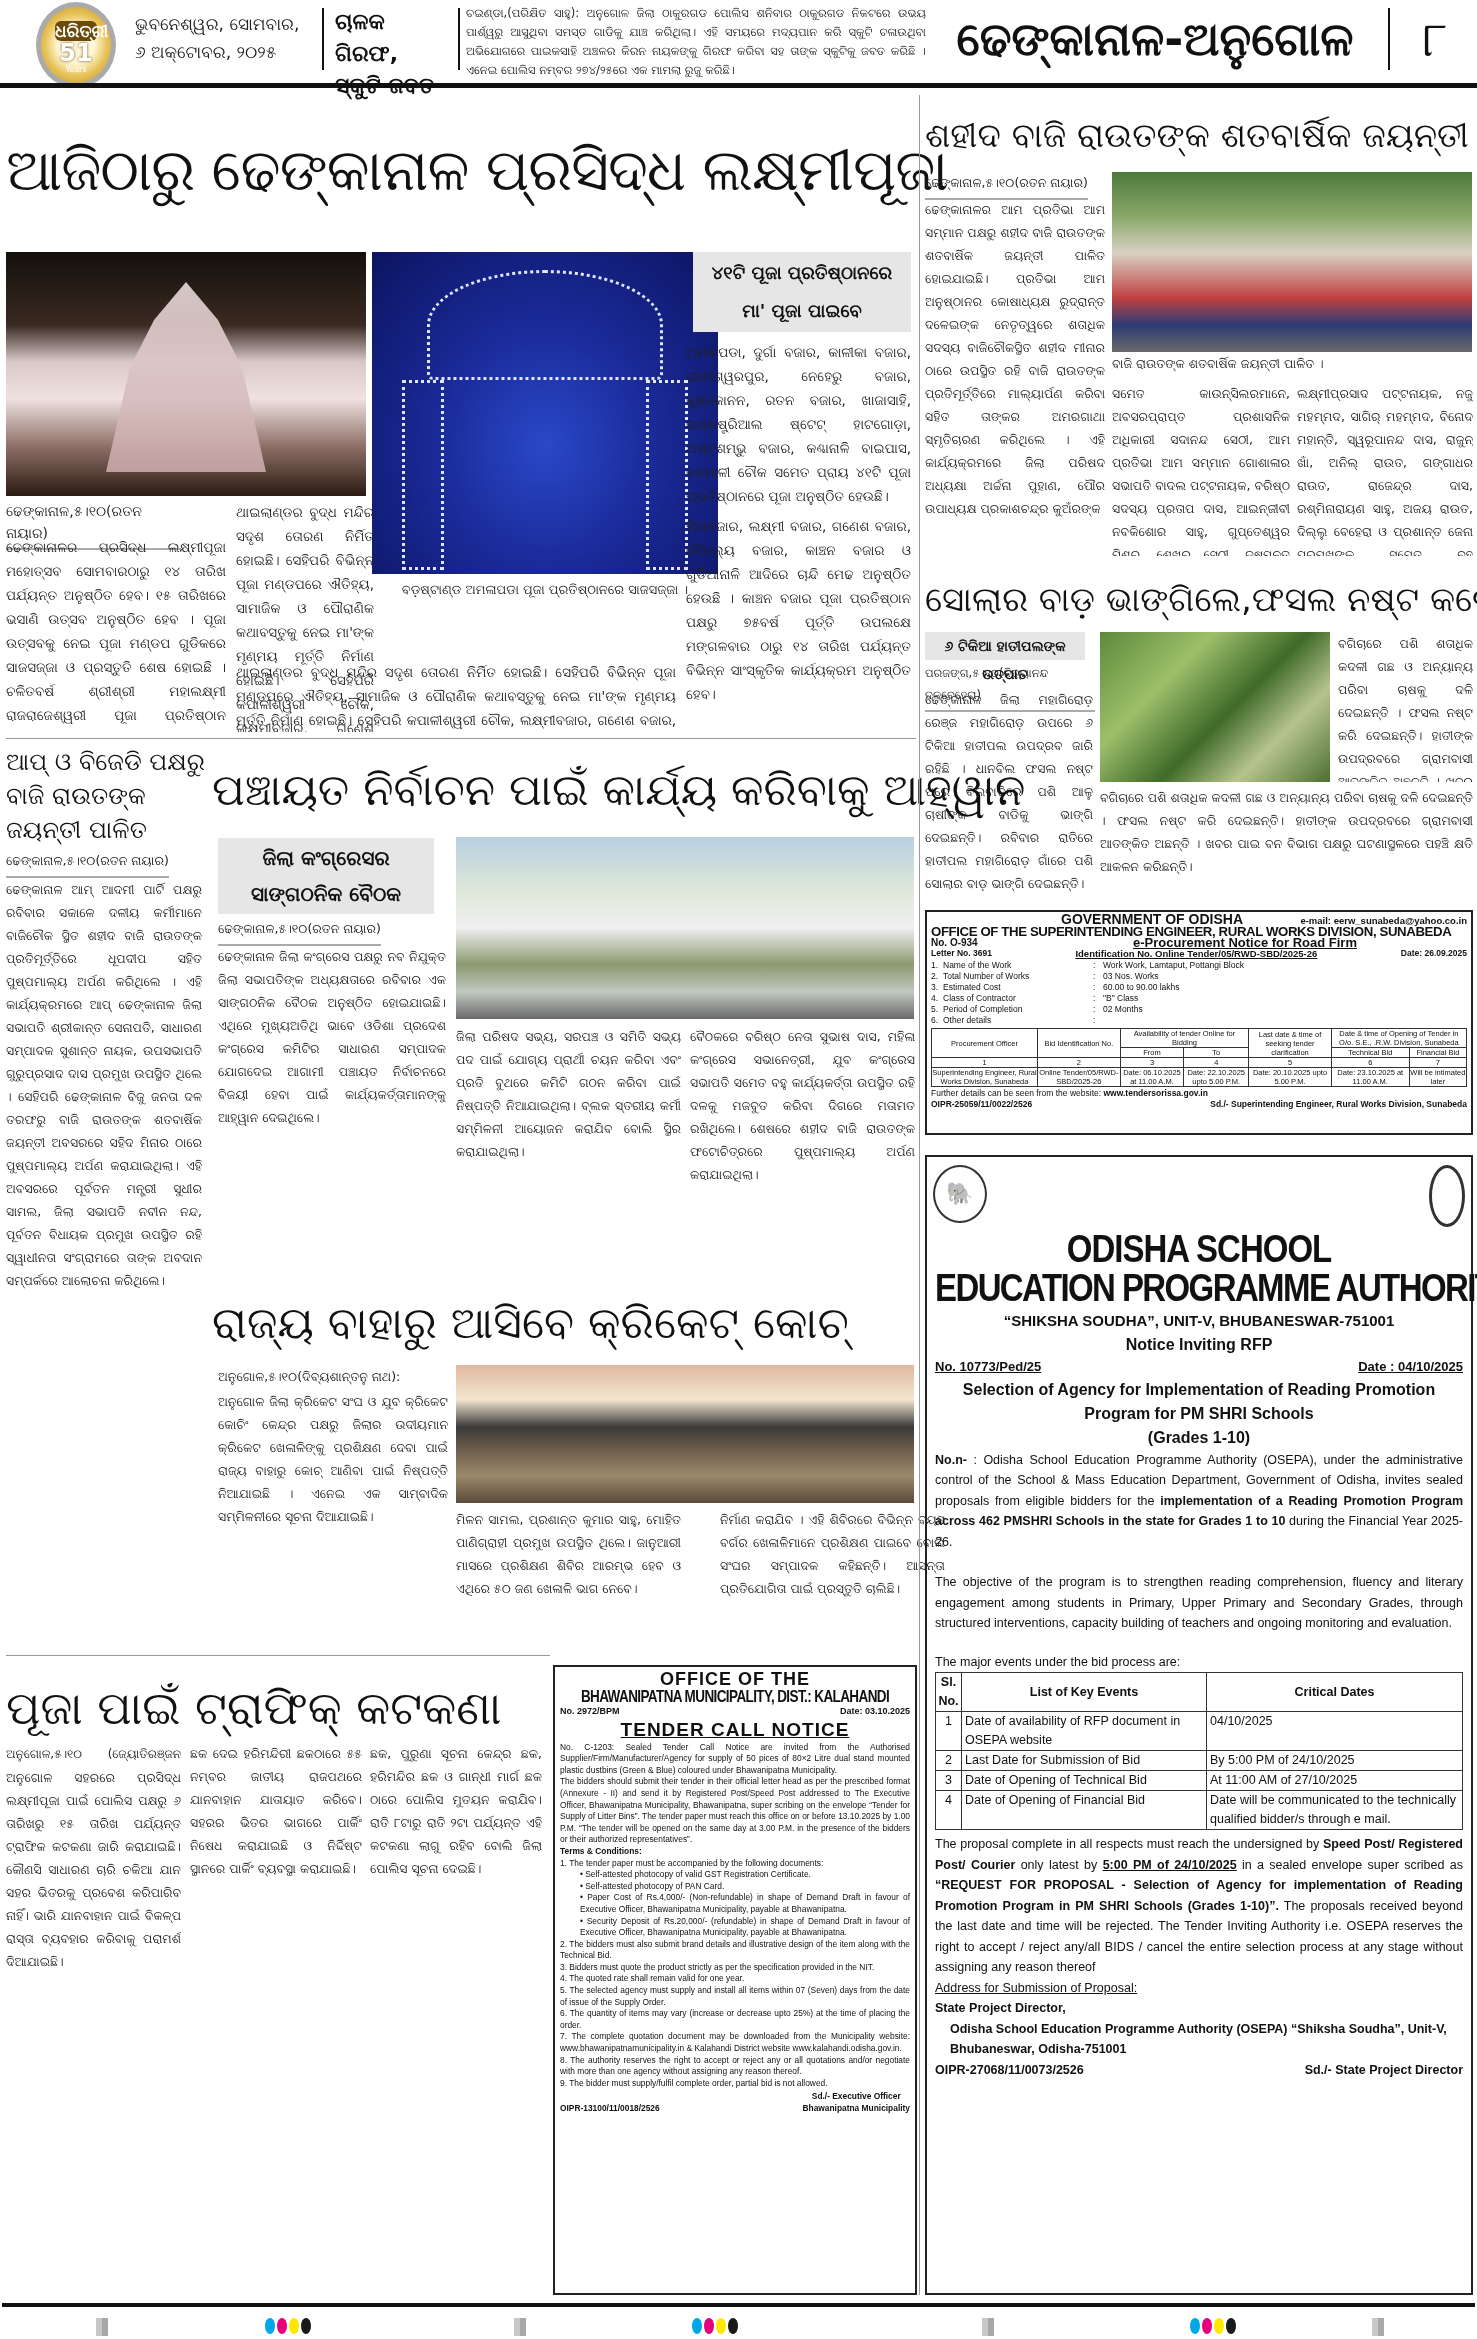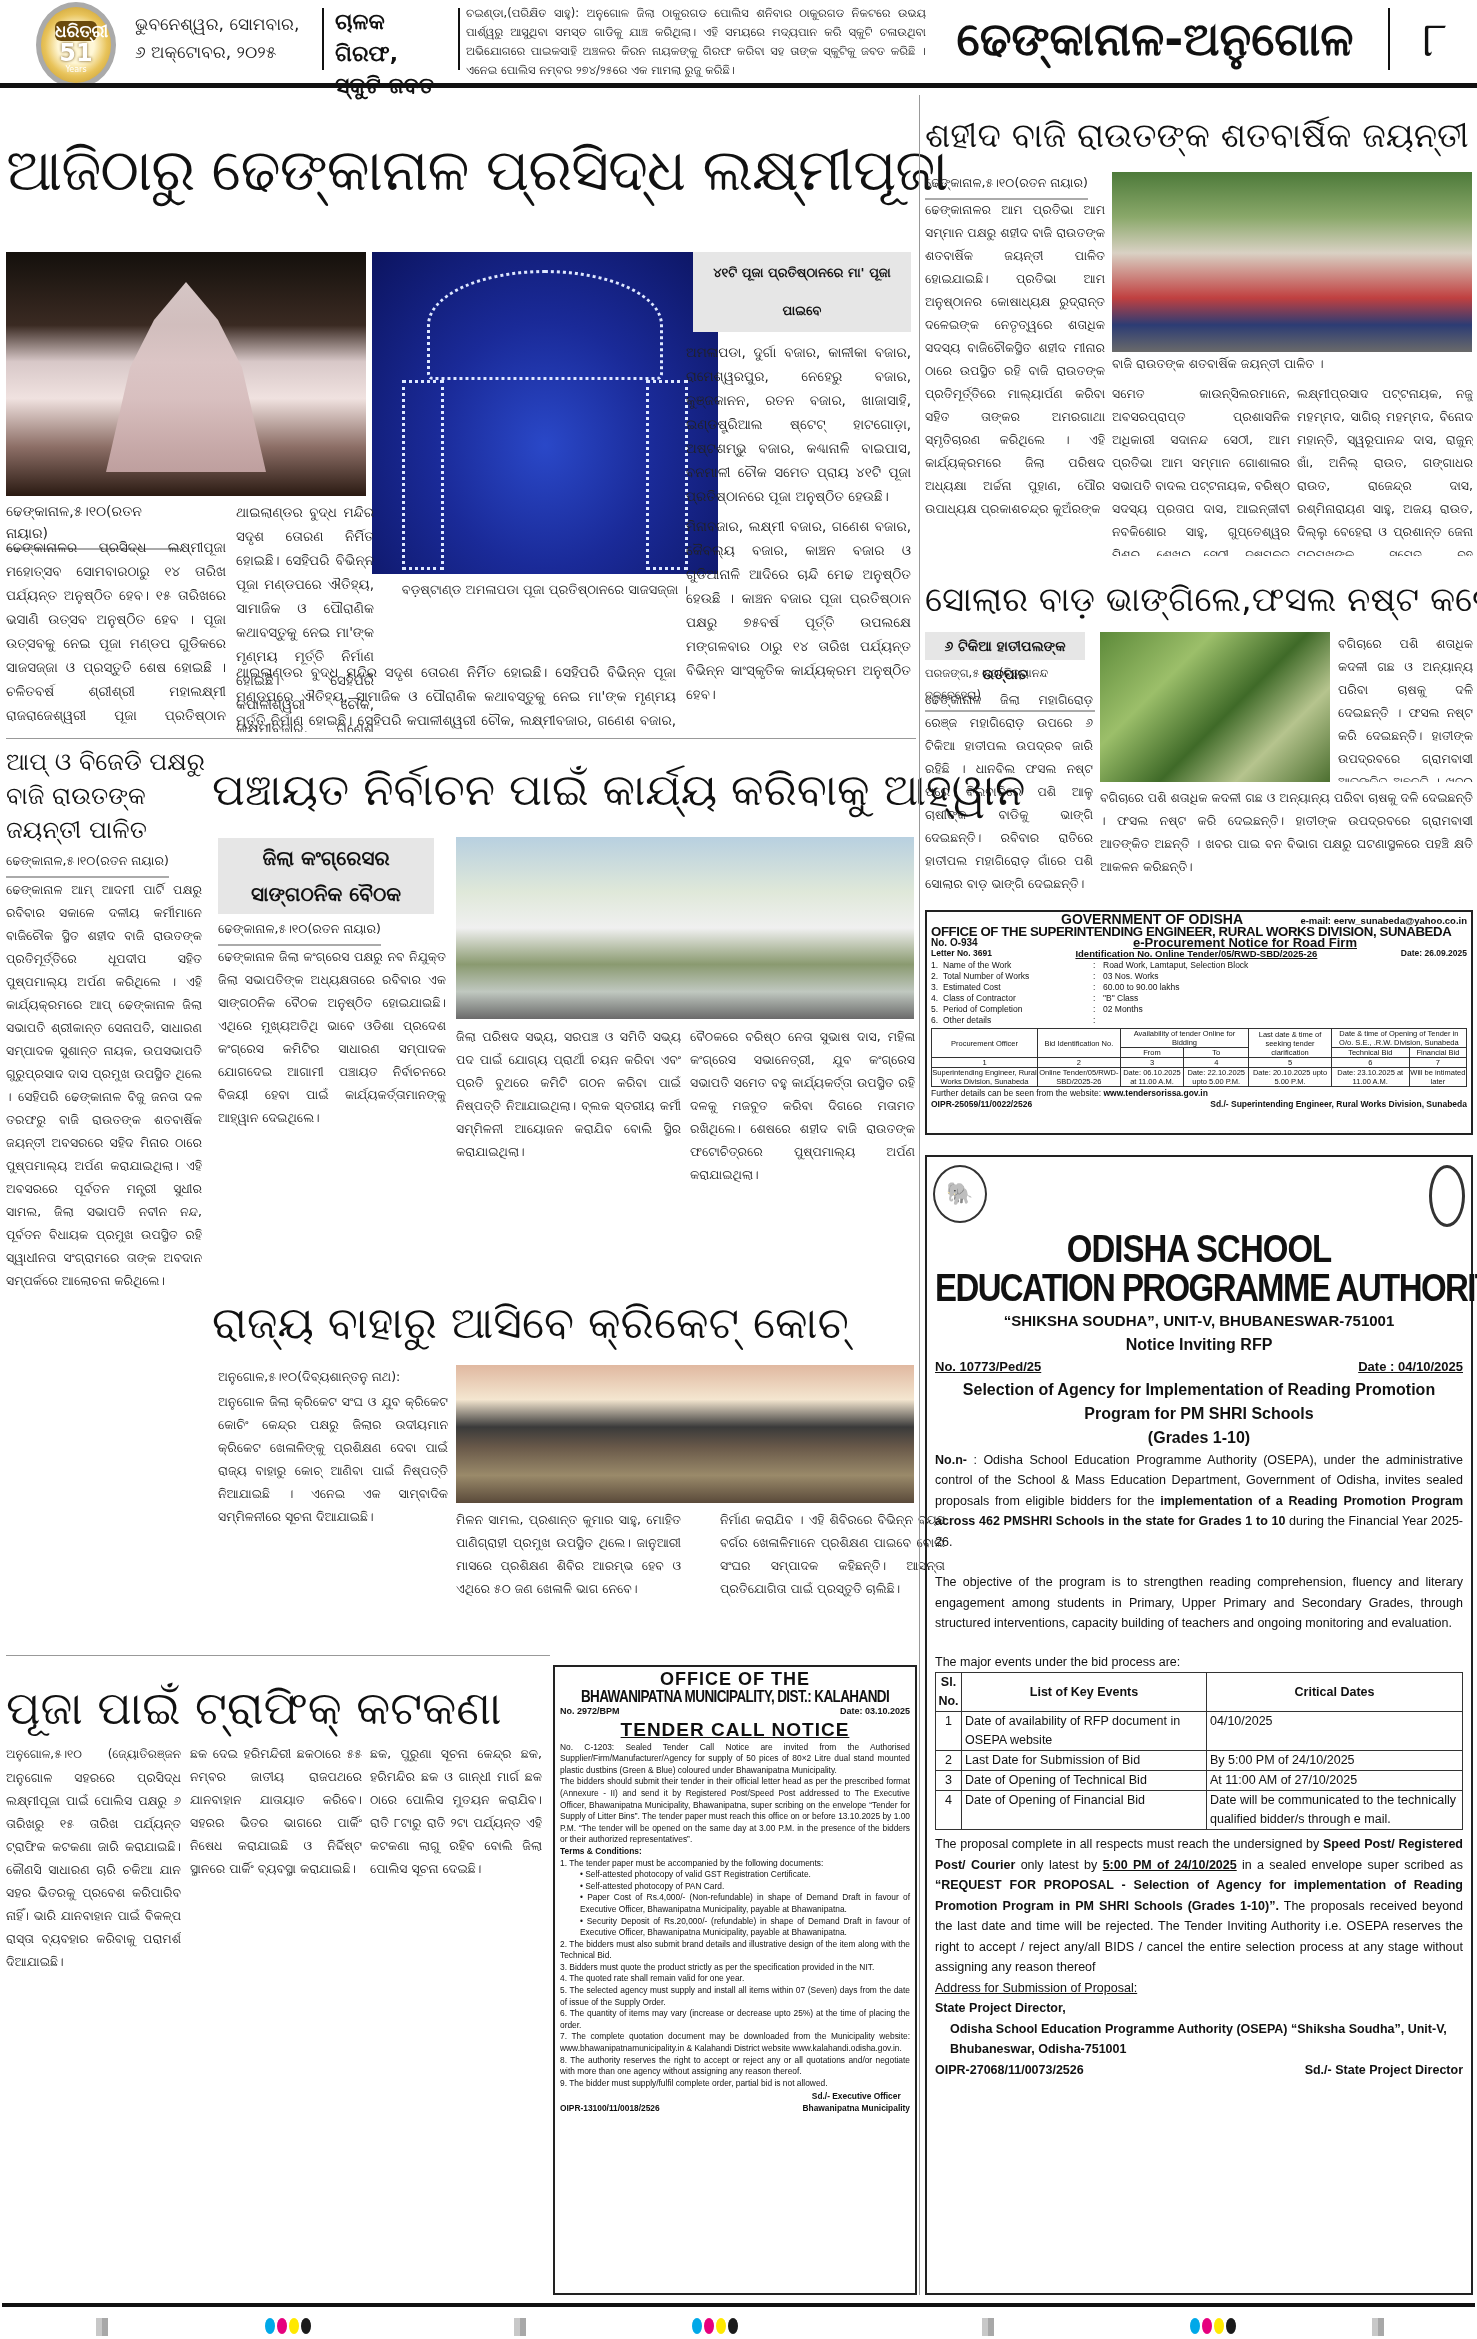--- a/index.html
+++ b/index.html
@@ -50,21 +50,21 @@
 <div class="photo" style="left:6px;top:252px;width:360px;height:244px;background:linear-gradient(180deg,#14100c 0%,#3a2a22 30%,#d8c8c8 45%,#f0e2e0 60%,#8c6e66 80%,#2a1a12 100%);">
   <div style="position:absolute;left:100px;top:30px;width:160px;height:190px;background:linear-gradient(180deg,#e9d9d9,#c9a9a9);clip-path:polygon(50% 0,70% 20%,85% 45%,100% 100%,0 100%,15% 45%,30% 20%);opacity:.9;"></div>
 </div>
 <div class="photo" style="left:372px;top:252px;width:346px;height:322px;background:radial-gradient(ellipse at 50% 60%,#2a48c8 0%,#1a2a98 45%,#0c1460 100%);">
   <div style="position:absolute;left:55px;top:18px;width:236px;height:110px;border:3px dotted #dfe8ff;border-radius:50% 50% 6px 6px;"></div>
   <div style="position:absolute;left:30px;top:128px;width:42px;height:190px;border:3px dotted #dfe8ff;"></div>
   <div style="position:absolute;left:274px;top:128px;width:42px;height:190px;border:3px dotted #dfe8ff;"></div>
 </div>
 <div class="caption" style="left:372px;top:582px;width:346px;">ବଡ଼ଷ୍ଟାଣ୍ଡ ଅମଳାପଡା ପୂଜା ପ୍ରତିଷ୍ଠାନରେ ସାଜସଜ୍ଜା ।</div>
 
-<div class="subhead-box" style="left:693px;top:252px;width:218px;height:80px;font-size:13px;line-height:38px;padding:2px 10px;">୪୧ଟି ପୂଜା ପ୍ରତିଷ୍ଠାନରେ ମା' ପୂଜା ପାଇବେ</div>
+<div class="subhead-box" style="left:693px;top:252px;width:218px;height:80px;font-size:18px;line-height:38px;padding:2px 10px;">୪୧ଟି ପୂଜା ପ୍ରତିଷ୍ଠାନରେ ମା' ପୂଜା ପାଇବେ</div>
 
 <div class="abs" style="left:6px;top:500px;width:175px;">
   <div class="dateline">ଢେଙ୍କାନାଳ,୫।୧୦(ରତନ ନାୟାର)</div>
 </div>
 <div class="abs odia-body" style="left:6px;top:535px;width:220px;height:196px;">ଢେଙ୍କାନାଳର ପ୍ରସିଦ୍ଧ ଲକ୍ଷ୍ମୀପୂଜା ମହୋତ୍ସବ ସୋମବାରଠାରୁ ୧୪ ତାରିଖ ପର୍ଯ୍ୟନ୍ତ ଅନୁଷ୍ଠିତ ହେବ। ୧୫ ତାରିଖରେ ଭସାଣି ଉତ୍ସବ ଅନୁଷ୍ଠିତ ହେବ । ପୂଜା ଉତ୍ସବକୁ ନେଇ ପୂଜା ମଣ୍ଡପ ଗୁଡିକରେ ସାଜସଜ୍ଜା ଓ ପ୍ରସ୍ତୁତି ଶେଷ ହୋଇଛି । ଚଳିତବର୍ଷ ଶ୍ରୀଶ୍ରୀ ମହାଲକ୍ଷ୍ମୀ ରାଜରାଜେଶ୍ୱରୀ ପୂଜା ପ୍ରତିଷ୍ଠାନ ମିନାବଜାରରେ ସୋମବାର ସନ୍ଧ୍ୟା ୭ଟା ବେଳେ ପୂଜା ମଣ୍ଡପ ଉଦ୍ଘାଟିତ ହେବ।</div>
 <div class="abs odia-body" style="left:236px;top:500px;width:138px;height:232px;">ଥାଇଲାଣ୍ଡର ବୁଦ୍ଧ ମନ୍ଦିର ସଦୃଶ ତୋରଣ ନିର୍ମିତ ହୋଇଛି। ସେହିପରି ବିଭିନ୍ନ ପୂଜା ମଣ୍ଡପରେ ଐତିହ୍ୟ, ସାମାଜିକ ଓ ପୌରାଣିକ କଥାବସ୍ତୁକୁ ନେଇ ମା'ଙ୍କ ମୃଣ୍ମୟ ମୂର୍ତ୍ତି ନିର୍ମାଣ ହୋଇଛି। ସେହିପରି କପାଳୀଶ୍ୱରୀ ଚୌକ, ଲକ୍ଷ୍ମୀବଜାର, ଗଣେଶ ବଜାର, ମହାବୀର ବଜାର, ଆନନ୍ଦ ବଜାର, କାଠଗଡ ସାହି, ବୈଦ୍ୟନାଥ ପୂଜା ପ୍ରତିଷ୍ଠାନ।</div>
 <div class="abs odia-body" style="left:236px;top:660px;width:440px;height:72px;">ଥାଇଲାଣ୍ଡର ବୁଦ୍ଧ ମନ୍ଦିର ସଦୃଶ ତୋରଣ ନିର୍ମିତ ହୋଇଛି। ସେହିପରି ବିଭିନ୍ନ ପୂଜା ମଣ୍ଡପରେ ଐତିହ୍ୟ, ସାମାଜିକ ଓ ପୌରାଣିକ କଥାବସ୍ତୁକୁ ନେଇ ମା'ଙ୍କ ମୃଣ୍ମୟ ମୂର୍ତ୍ତି ନିର୍ମାଣ ହୋଇଛି। ସେହିପରି କପାଳୀଶ୍ୱରୀ ଚୌକ, ଲକ୍ଷ୍ମୀବଜାର, ଗଣେଶ ବଜାର, ମହାବୀର ବଜାର, ଆନନ୍ଦ ବଜାର, କାଠଗଡ ସାହି, ବୈଦ୍ୟନାଥ ପୂଜା ପ୍ରତିଷ୍ଠାନ।</div>
 <div class="abs odia-body" style="left:686px;top:340px;width:225px;height:172px;">ଅମଳାପଡା, ଦୁର୍ଗା ବଜାର, କାଳୀକା ବଜାର, ରାମେଶ୍ୱରପୁର, ନେହେରୁ ବଜାର, କୁଞ୍ଜକାନନ, ରତନ ବଜାର, ଖାଜାସାହି, ଇଣ୍ଡଷ୍ଟ୍ରିଆଲ ଷ୍ଟେଟ୍ ହାଟଗୋଡ଼ା, ଅଷ୍ଟଶମ୍ଭୁ ବଜାର, କଣ୍ଢାନାଳି ବାଇପାସ, ବନମାଳୀ ଚୌକ ସମେତ ପ୍ରାୟ ୪୧ଟି ପୂଜା ପ୍ରତିଷ୍ଠାନରେ ପୂଜା ଅନୁଷ୍ଠିତ ହେଉଛି।</div>
 <div class="abs odia-body" style="left:686px;top:514px;width:225px;height:218px;">ମିନାବଜାର, ଲକ୍ଷ୍ମୀ ବଜାର, ଗଣେଶ ବଜାର, କୈବଲ୍ୟ ବଜାର, କାଞ୍ଚନ ବଜାର ଓ ଗୁଡିଆନାଳି ଆଦିରେ ଚାନ୍ଦି ମେଢ ଅନୁଷ୍ଠିତ ହେଉଛି । କାଞ୍ଚନ ବଜାର ପୂଜା ପ୍ରତିଷ୍ଠାନ ପକ୍ଷରୁ ୭୫ବର୍ଷ ପୂର୍ତ୍ତି ଉପଲକ୍ଷେ ମଙ୍ଗଳବାର ଠାରୁ ୧୪ ତାରିଖ ପର୍ଯ୍ୟନ୍ତ ବିଭିନ୍ନ ସାଂସ୍କୃତିକ କାର୍ଯ୍ୟକ୍ରମ ଅନୁଷ୍ଠିତ ହେବ।</div>
 
@@ -101,21 +101,21 @@
   <div style="display:flex;justify-content:space-between;">
     <span style="font-weight:bold;">Letter No. 3691</span>
     <span style="font-weight:bold;font-size:9.5px;text-decoration:underline;">Identification No. Online Tender/05/RWD-SBD/2025-26</span>
     <span style="font-weight:bold;">Date: 26.09.2025</span>
   </div>
   <div id="rwd-details" style="margin:1px 0 2px;">
       <div style="display: flex;">
         <span style="width: 12px;">1.</span>
         <span style="width: 150px;">Name of the Work</span>
         <span style="width: 10px;">:</span>
-        <span>Road Work, Lamtaput, Selection Block</span>
+        <span>Work Work, Lamtaput, Pottangi Block</span>
       </div>
       <div style="display: flex;">
         <span style="width: 12px;">2.</span>
         <span style="width: 150px;">Total Number of Works</span>
         <span style="width: 10px;">:</span>
         <span>03 Nos. Works</span>
       </div>
       <div style="display: flex;">
         <span style="width: 12px;">3.</span>
         <span style="width: 150px;">Estimated Cost</span>

